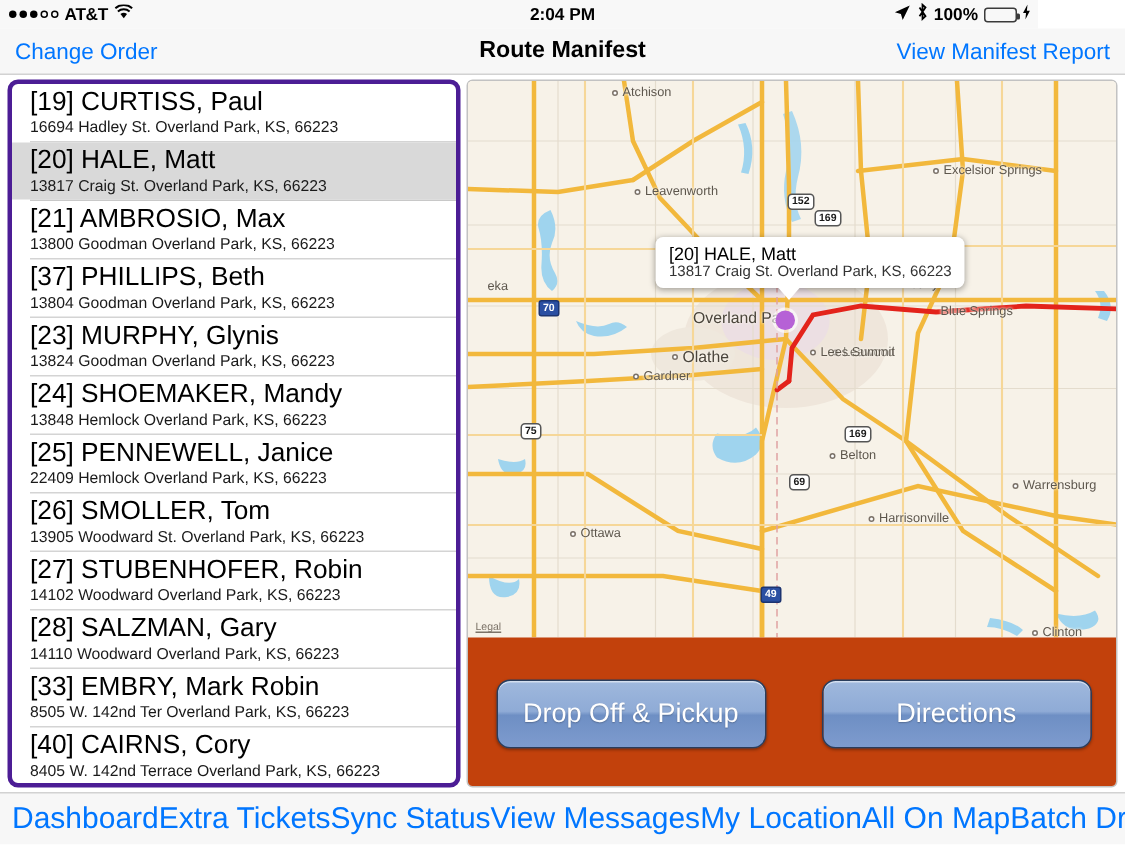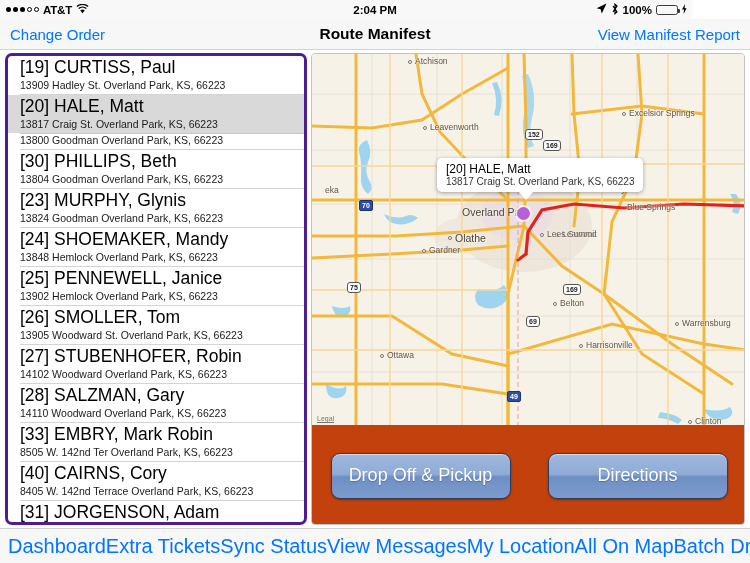--- a/index.html
+++ b/index.html
@@ -212,50 +212,51 @@
     <div class="nav-title">Route Manifest</div>
     <div class="nav-right">View Manifest Report</div>
   </div>
 
   <div class="content">
 
     <div class="list-panel">
       <div class="list-scroll" id="list-scroll">
           <div class="row">
             <div class="row-name">[19]  CURTISS, Paul</div>
-            <div class="row-addr">13909 Hadley St. Overland Park, KS, 66223</div>
+            <div class="row-addr">16694 Hadley St. Overland Park, KS, 66223</div>
           </div>
           <div class="row-sep"></div>
           <div class="row selected">
             <div class="row-name">[20]  HALE, Matt</div>
             <div class="row-addr">13817 Craig St. Overland Park, KS, 66223</div>
           </div>
           <div class="row-sep"></div>
           <div class="row">
+            <div class="row-name">[21]  AMBROSIO, Max</div>
             <div class="row-addr">13800 Goodman Overland Park, KS, 66223</div>
           </div>
           <div class="row-sep"></div>
           <div class="row">
-            <div class="row-name">[30]  PHILLIPS, Beth</div>
+            <div class="row-name">[37]  PHILLIPS, Beth</div>
             <div class="row-addr">13804 Goodman Overland Park, KS, 66223</div>
           </div>
           <div class="row-sep"></div>
           <div class="row">
             <div class="row-name">[23]  MURPHY, Glynis</div>
             <div class="row-addr">13824 Goodman Overland Park, KS, 66223</div>
           </div>
           <div class="row-sep"></div>
           <div class="row">
             <div class="row-name">[24]  SHOEMAKER, Mandy</div>
             <div class="row-addr">13848 Hemlock Overland Park, KS, 66223</div>
           </div>
           <div class="row-sep"></div>
           <div class="row">
             <div class="row-name">[25]  PENNEWELL, Janice</div>
-            <div class="row-addr">13902 Hemlock Overland Park, KS, 66223</div>
+            <div class="row-addr">22409 Hemlock Overland Park, KS, 66223</div>
           </div>
           <div class="row-sep"></div>
           <div class="row">
             <div class="row-name">[26]  SMOLLER, Tom</div>
             <div class="row-addr">13905 Woodward St. Overland Park, KS, 66223</div>
           </div>
           <div class="row-sep"></div>
           <div class="row">
             <div class="row-name">[27]  STUBENHOFER, Robin</div>
             <div class="row-addr">14102 Woodward Overland Park, KS, 66223</div>

